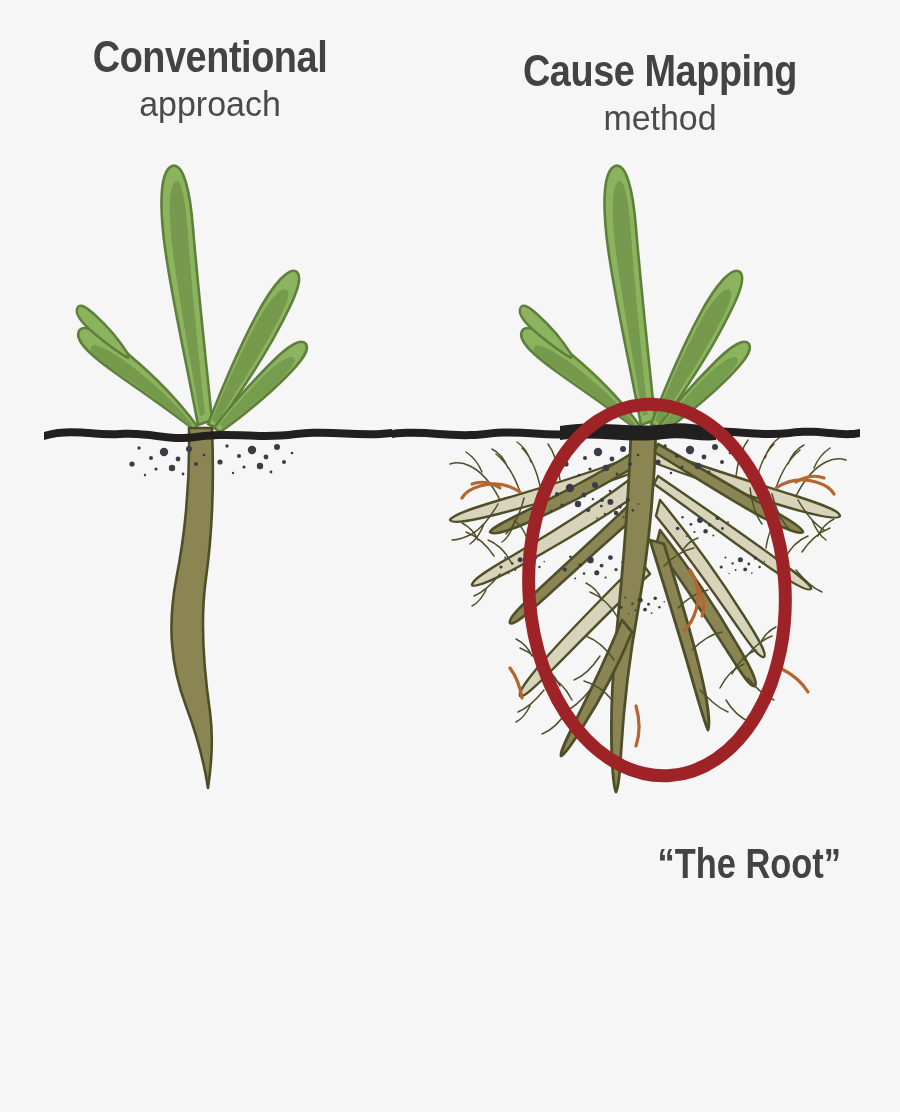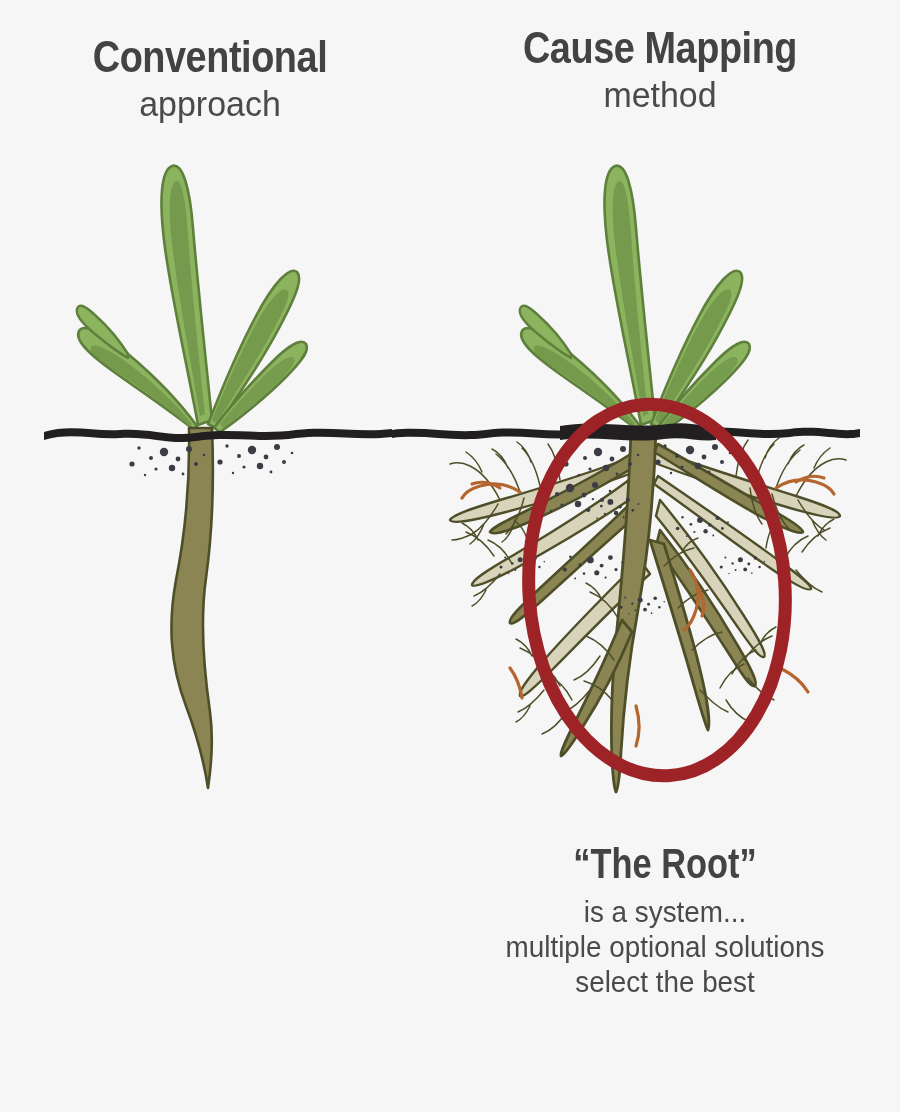--- a/index.html
+++ b/index.html
@@ -24,21 +24,21 @@
     height: 1104px;
   }
 
   
   .col-head {
     position: absolute;
     text-align: center;
     width: 420px;
   }
   .col-head.left  { left: 0px;   top: 32px; }
-  .col-head.right { left: 450px; top: 23px; }
+  .col-head.right { left: 450px; top: 46px; }
 
   .head-title {
     font-family: "Liberation Sans Narrow", "Liberation Sans", sans-serif;
     font-weight: 700;
     font-size: 44px;
     line-height: 50px;
     letter-spacing: -0.5px;
     color: #434343;
     transform: scaleX(0.86);
     transform-origin: center;
@@ -55,21 +55,21 @@
     white-space: nowrap;
   }
 
   
   .col-cap {
     position: absolute;
     text-align: center;
     width: 440px;
   }
   .col-cap.left  { left: 0px;   top: 806px; }
-  .col-cap.right { left: 445px; top: 838px; }
+  .col-cap.right { left: 445px; top: 838px; text-align: right; }
 
   .cap-title {
     font-family: "Liberation Sans Narrow", "Liberation Sans", sans-serif;
     font-weight: 700;
     font-size: 43px;
     line-height: 50px;
     color: #434343;
     transform: scaleX(0.80);
     transform-origin: center;
     white-space: nowrap;
@@ -332,20 +332,15 @@
       <g>
         <ellipse cx="657" cy="590" rx="128" ry="186" fill="none" stroke="#9e2327" stroke-width="13" stroke-linecap="round" transform="rotate(-4 657 590)"></ellipse>
         <path d="M780,640 C 774,676 758,712 736,738" fill="none" stroke="#9e2327" stroke-width="3.4" stroke-linecap="round" transform="rotate(-4 657 590)" opacity="0.9"></path>
       </g>
     </g>
   </svg>
 
 
   <div class="col-cap right">
     <div class="cap-title">“The Root”</div>
-    <div class="cap-lines">
-      <div class="cap-line">is a system...</div>
-      <div class="cap-line">multiple optional solutions</div>
-      <div class="cap-line">select the best</div>
-    </div>
   </div>
 
 </div>
 
 </body></html>

